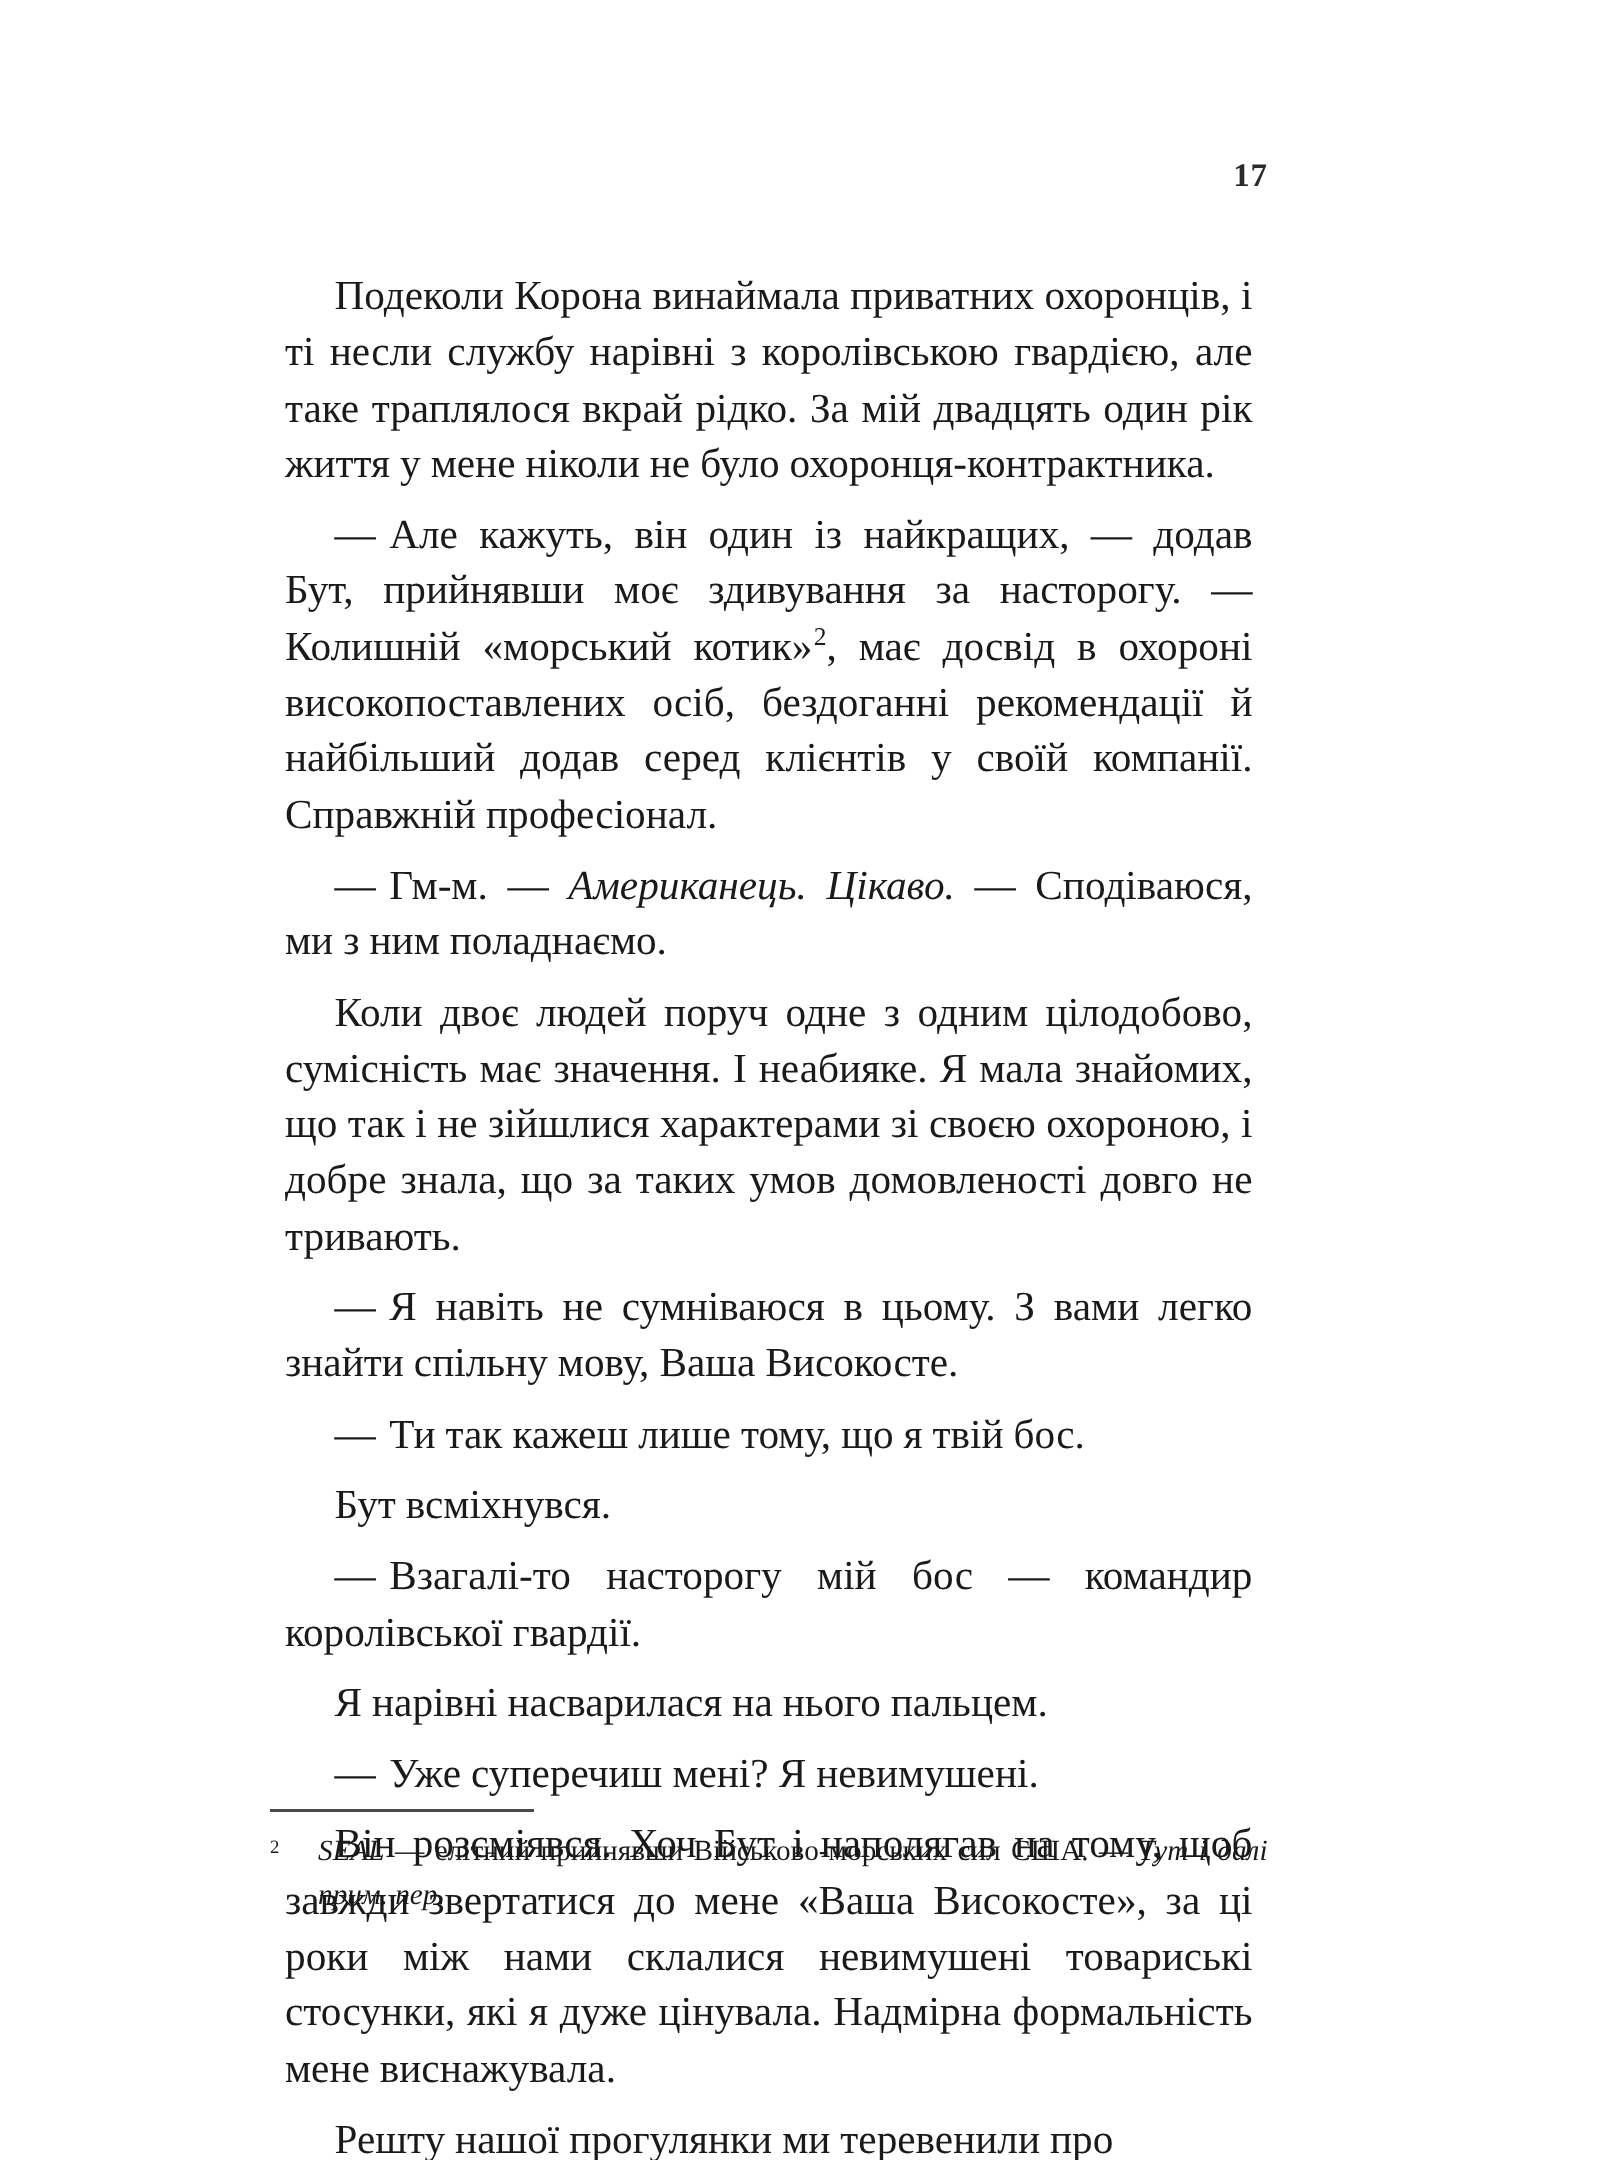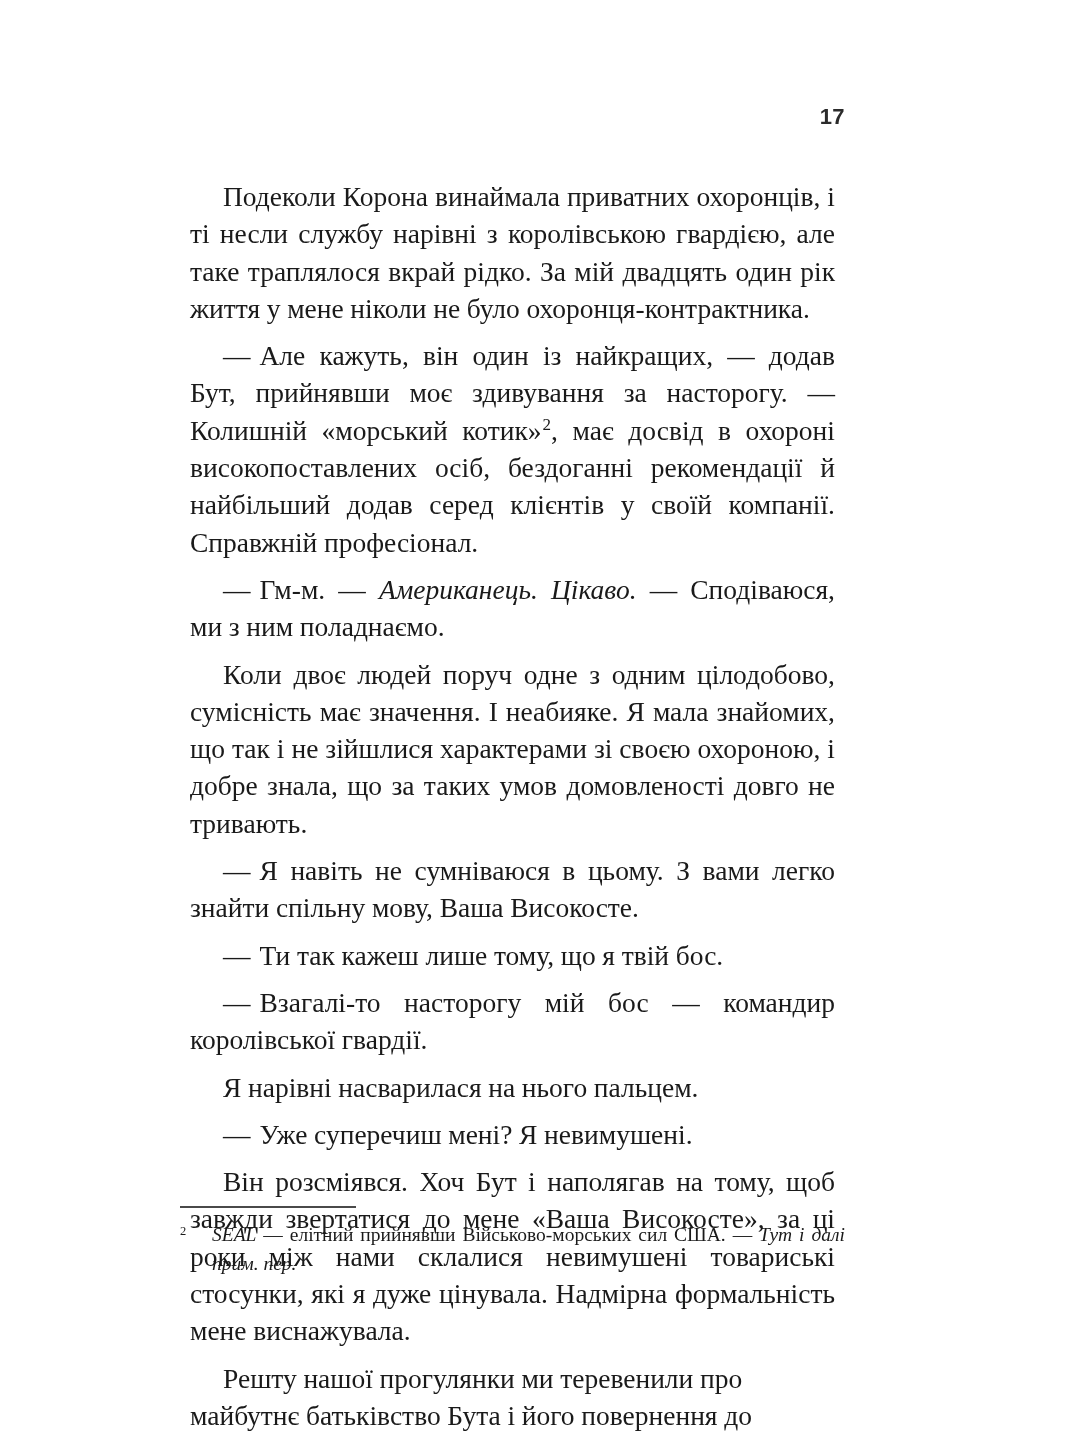--- a/index.html
+++ b/index.html
@@ -27,21 +27,21 @@
 
   
   .folio-area {
     position: absolute;
     left: 180px;
     top: 104px;
     width: 665px;
     text-align: right;
   }
   .folio {
-    font-family: Liberation Sans, sans-serif;
+    font-family: Liberation Serif, serif;
     font-weight: 700;
     font-size: 22px;
     letter-spacing: 0.4px;
     color: #2b2b2b;
   }
 
   
   .textblock {
     position: absolute;
     left: 180px;
@@ -139,20 +139,23 @@
     </p>
 
     <p class="para">
       <span class="dash-open">—</span><span class="sp-after-dash"></span><span>Я навіть не сумніваюся в цьому. З вами легко знайти спільну мову, Ваша Високосте.</span>
     </p>
 
     <p class="para">
       <span class="dash-open">—</span><span class="sp-after-dash"></span><span>Ти так кажеш лише тому, що я твій бос.</span>
     </p>
 
+    <p class="para">
+      <span>Бут всміхнувся.</span>
+    </p>
 
     <p class="para">
       <span class="dash-open">—</span><span class="sp-after-dash"></span><span>Взагалі-то насторогу мій бос — командир королівської гвардії.</span>
     </p>
 
     <p class="para">
       <span>Я нарівні насварилася на нього пальцем.</span>
     </p>
 
     <p class="para">

